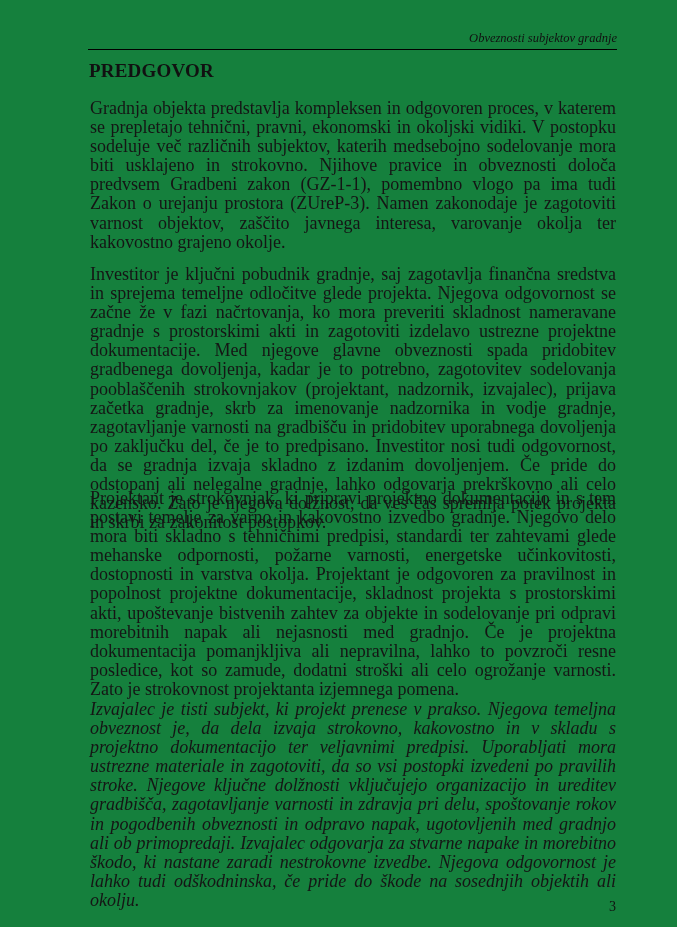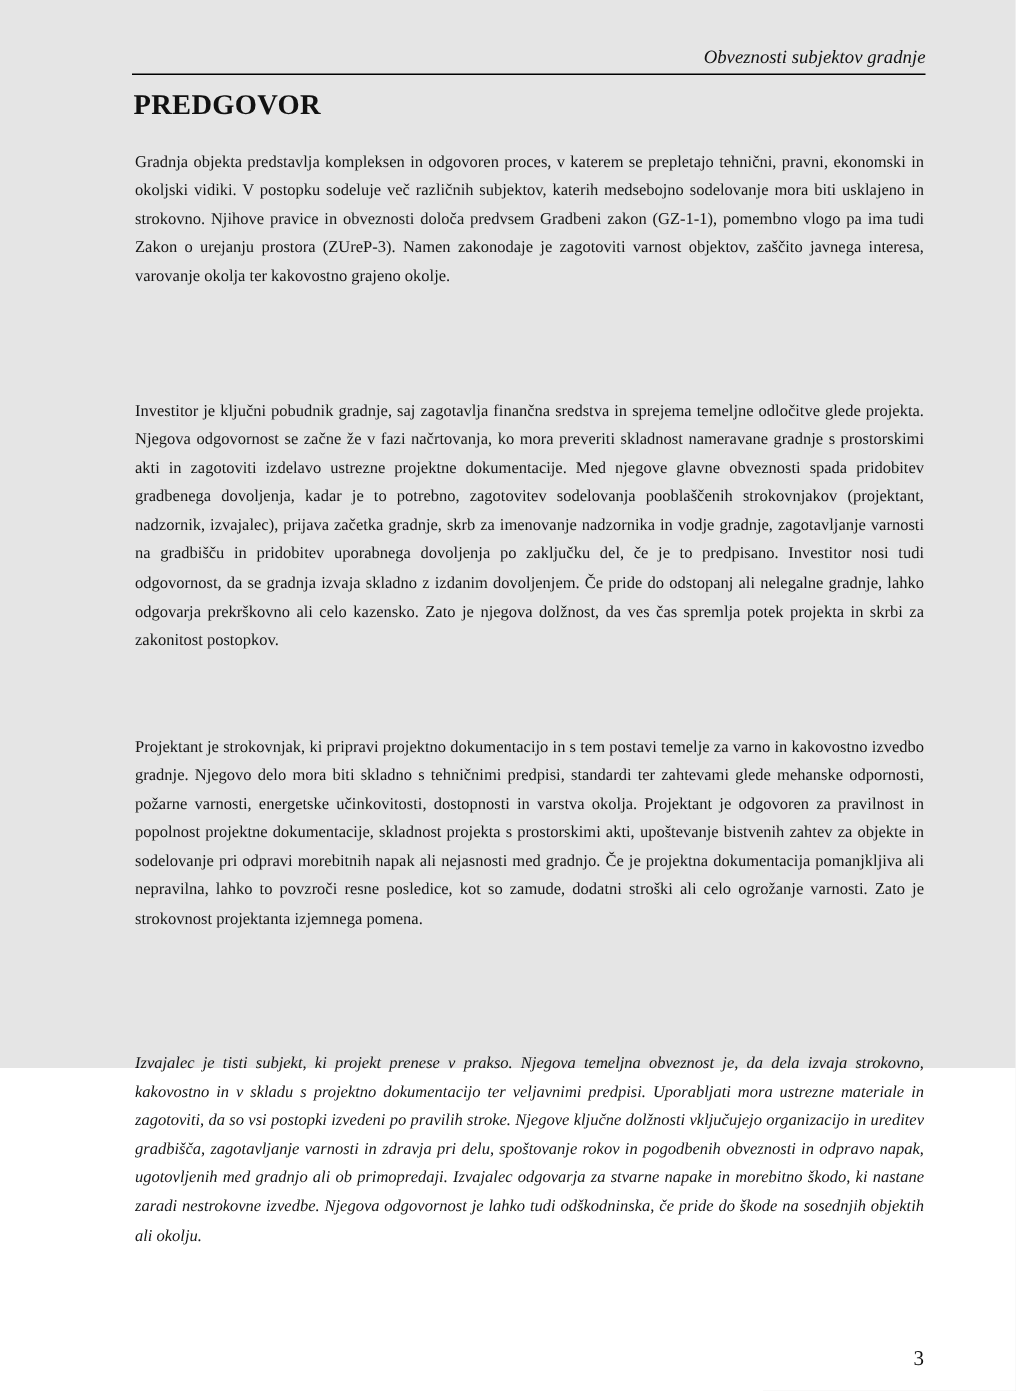--- a/index.html
+++ b/index.html
@@ -11,22 +11,22 @@
       width: 677px;
       height: 927px;
       position: relative;
       overflow: hidden;
       font-family: "Liberation Serif", "DejaVu Serif", serif;
       color: #111111;
     }
     .page {
       position: absolute;
       left: 0; top: 0;
-      width: 677px; height: 712px;
-      background: #e5e5e5;
+      width: 677px; height: 927px;
+      background: #15803d;
     }
     .running-header {
       position: absolute;
       left: 88px;
       top: 30px;
       width: 529px;
       height: 19px;
       border-bottom: 1px solid #000000;
       text-align: right;
       font-style: italic;
@@ -44,21 +44,21 @@
       letter-spacing: 0.2px;
       line-height: 22px;
       color: #111111;
       text-align: center;
     }
     .para {
       position: absolute;
       left: 90px;
       width: 526px;
       margin: 0;
-      font-size: 11px;
+      font-size: 18px;
       line-height: 19.1px;
       text-align: justify;
       color: #151515;
     }
     #p1 { top: 99px; }
     #p2 { top: 249px; margin-top: 16px; }
     #p3 { top: 489px; font-family: Liberation Serif, serif; }
     #p4 { top: 700px; font-style: italic; }
     .page-number {
       position: absolute;

